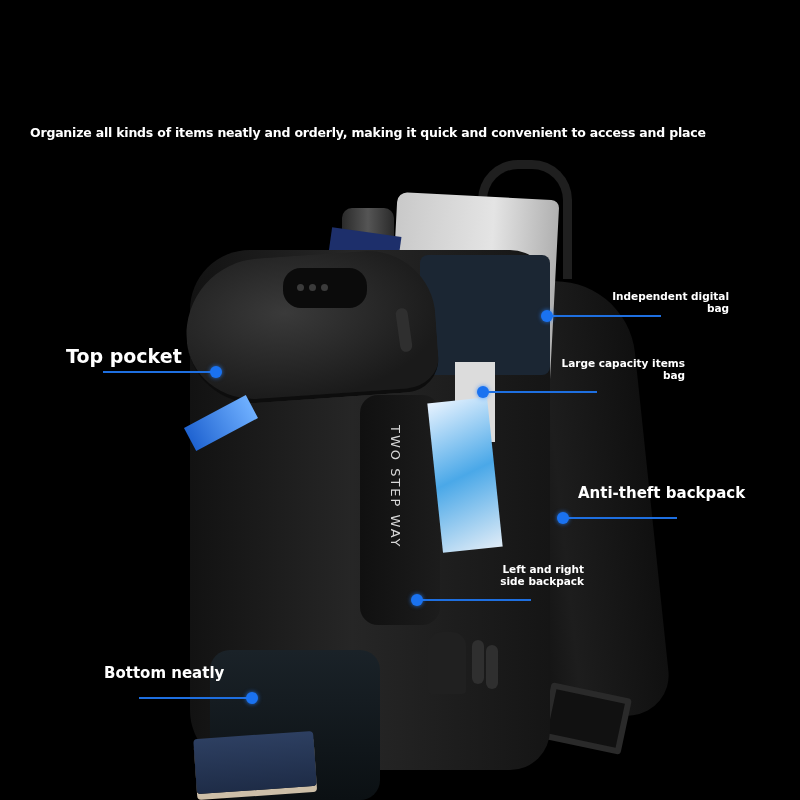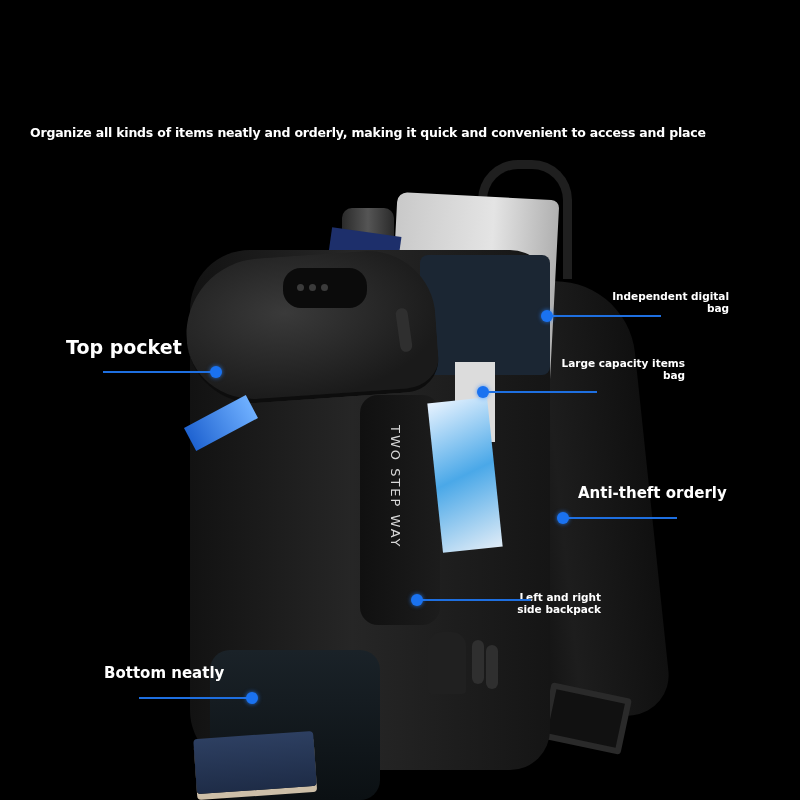--- a/index.html
+++ b/index.html
@@ -68,43 +68,43 @@
   <div class="front-panel"></div>
   <div class="brand-text">TWO STEP WAY</div>
   <div class="papers"></div>
   <div class="usb"></div>
   <div class="zip-pull" style="left:472px; top:640px;"></div>
   <div class="zip-pull" style="left:486px; top:645px;"></div>
   <div class="bottom-pocket"></div>
   <div class="passport"></div>
 </div>
 
-<div class="label lbl-big" style="left:66px; top:336px;">Top pocket</div>
+<div class="label lbl-big" style="left:66px; top:345px;">Top pocket</div>
 <div class="line" style="left:103px; top:371px; width:113px;"></div>
 <div class="dot" style="left:210px; top:366px;"></div>
 
 <div class="label lbl-small" style="right:71px; top:278px;margin-top:12px;">
   <div>Independent digital</div>
   <div>bag</div>
 </div>
 <div class="line" style="left:547px; top:315px; width:114px;"></div>
 <div class="dot" style="left:541px; top:310px;"></div>
 
 <div class="label lbl-small" style="right:115px; top:357px;">
   <div>Large capacity items</div>
   <div>bag</div>
 </div>
 <div class="line" style="left:483px; top:391px; width:114px;"></div>
 <div class="dot" style="left:477px; top:386px;"></div>
 
-<div class="label lbl-mid" style="left:578px; top:484px;">Anti-theft orderly</div>
+<div class="label lbl-mid" style="left:578px; top:484px;">Anti-theft backpack</div>
 <div class="line" style="left:563px; top:517px; width:114px;"></div>
 <div class="dot" style="left:557px; top:512px;"></div>
 
-<div class="label lbl-small" style="right:199px; top:563px;margin-top:28px;">
+<div class="label lbl-small" style="right:216px; top:563px;">
   <div>Left and right</div>
   <div>side backpack</div>
 </div>
 <div class="line" style="left:417px; top:599px; width:114px;"></div>
 <div class="dot" style="left:411px; top:594px;"></div>
 
 <div class="label lbl-mid" style="left:104px; top:664px;">Bottom neatly</div>
 <div class="line" style="left:139px; top:697px; width:113px;"></div>
 <div class="dot" style="left:246px; top:692px;"></div>
 

